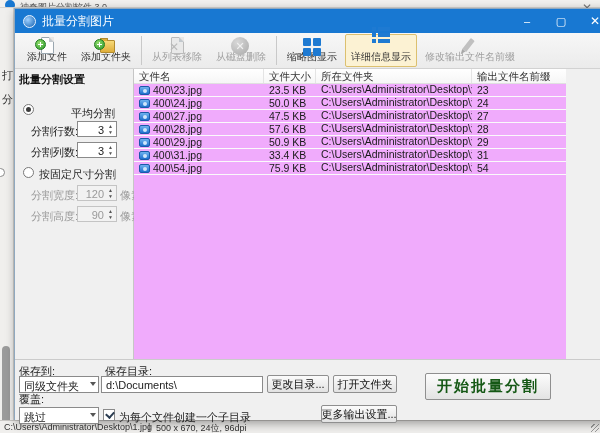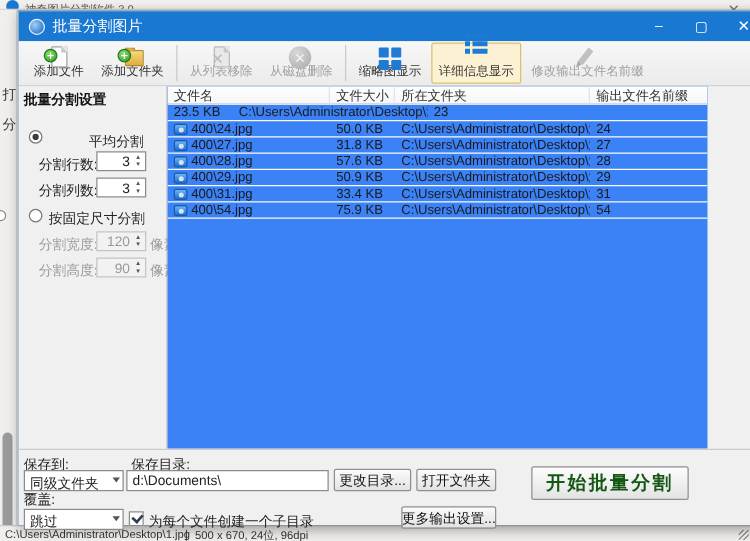--- a/index.html
+++ b/index.html
@@ -76,21 +76,21 @@
   .settings .hd { position:absolute; left:4px; top:3px; font-weight:bold; font-size:11px; color:#111; }
   .radio { position:absolute; width:11px; height:11px; border:1px solid #787878; border-radius:50%; background:#fff; }
   .radio.on:after { content:""; position:absolute; left:2px; top:2px; width:5px; height:5px; border-radius:50%; background:#3c3c3c; }
   .slabel { position:absolute; font-size:11px; color:#222; white-space:nowrap; }
   .slabel.dis { color:#9a9a9a; }
   .spin { position:absolute; width:40px; height:16px; background:#fff; border:1px solid #8a8a8a; font-size:11px; text-align:right; padding:2px 12px 0 2px; }
   .spin.dis { background:#f2f2f2; color:#9a9a9a; border-color:#c4c4c4; }
   .spin .arr { position:absolute; right:1px; top:1px; width:9px; height:12px; font-size:5px; line-height:6px; color:#555; text-align:center; }
 
   
-  .filelist { position:absolute; left:119px; top:60px; width:432px; height:290px; background:#3b82f6; overflow:hidden; }
+  .filelist { position:absolute; left:119px; top:60px; width:432px; height:290px; background:#f0abfc; overflow:hidden; }
   .lv-header { display:flex; height:15px; border-bottom:1px solid #e0e0e0; background:linear-gradient(#ffffff,#f6f6f6); }
   .lv-header .hc { font-size:10.5px; color:#333; padding:1px 0 0 5px; border-right:1px solid #e4e4e4; white-space:nowrap; overflow:hidden; }
   .hc.c-name { width:130px; } .hc.c-size { width:52px; } .hc.c-folder { width:156px; } .hc.c-prefix { width:94px; border-right:none; }
   .lv-row { display:flex; height:13px; align-items:center; border-bottom:1px solid #fafafa; }
   .lv-row .cell { font-size:10.5px; color:#1a1a1a; padding-left:5px; white-space:nowrap; overflow:hidden; }
   .cell.c-name { width:130px; display:flex; align-items:center; gap:3px; }
   .cell.c-size { width:52px; } .cell.c-folder { width:156px; } .cell.c-prefix { width:94px; }
   .img-ico { display:inline-block; width:11px; height:9px; background:linear-gradient(#6fb2ef,#1f6fce); border:1px solid #1a5aa8; border-radius:2px; position:relative; flex:0 0 auto; }
   .img-ico:after { content:""; position:absolute; left:3px; top:2px; width:4px; height:4px; border-radius:50%; background:#cfe6fb; }
 
@@ -248,39 +248,43 @@
   </div>
 
   <div class="filelist">
     <div class="lv-header">
       <span class="hc c-name">文件名</span>
       <span class="hc c-size">文件大小</span>
       <span class="hc c-folder">所在文件夹</span>
       <span class="hc c-prefix">输出文件名前缀</span>
     </div>
     <div class="lv-row">
+      <span class="cell c-name">
+          <i class="img-ico"></i>
+          <span>400\23.jpg</span>
+        </span>
       <span class="cell c-size">23.5 KB</span>
       <span class="cell c-folder">C:\Users\Administrator\Desktop\测试文件...</span>
       <span class="cell c-prefix">23</span>
     </div>
     <div class="lv-row">
       <span class="cell c-name">
           <i class="img-ico"></i>
           <span>400\24.jpg</span>
         </span>
       <span class="cell c-size">50.0 KB</span>
       <span class="cell c-folder">C:\Users\Administrator\Desktop\测试文件...</span>
       <span class="cell c-prefix">24</span>
     </div>
     <div class="lv-row">
       <span class="cell c-name">
           <i class="img-ico"></i>
           <span>400\27.jpg</span>
         </span>
-      <span class="cell c-size">31.8 KB</span>
+      <span class="cell c-size">47.5 KB</span>
       <span class="cell c-folder">C:\Users\Administrator\Desktop\测试文件...</span>
       <span class="cell c-prefix">27</span>
     </div>
     <div class="lv-row">
       <span class="cell c-name">
           <i class="img-ico"></i>
           <span>400\28.jpg</span>
         </span>
       <span class="cell c-size">57.6 KB</span>
       <span class="cell c-folder">C:\Users\Administrator\Desktop\测试文件...</span>

